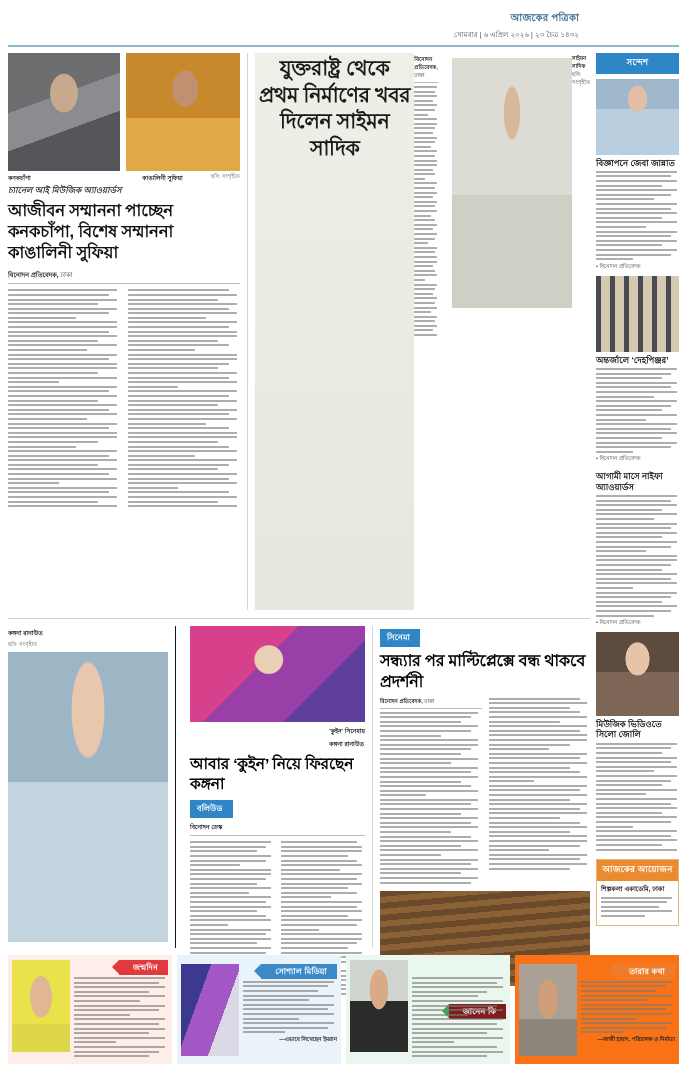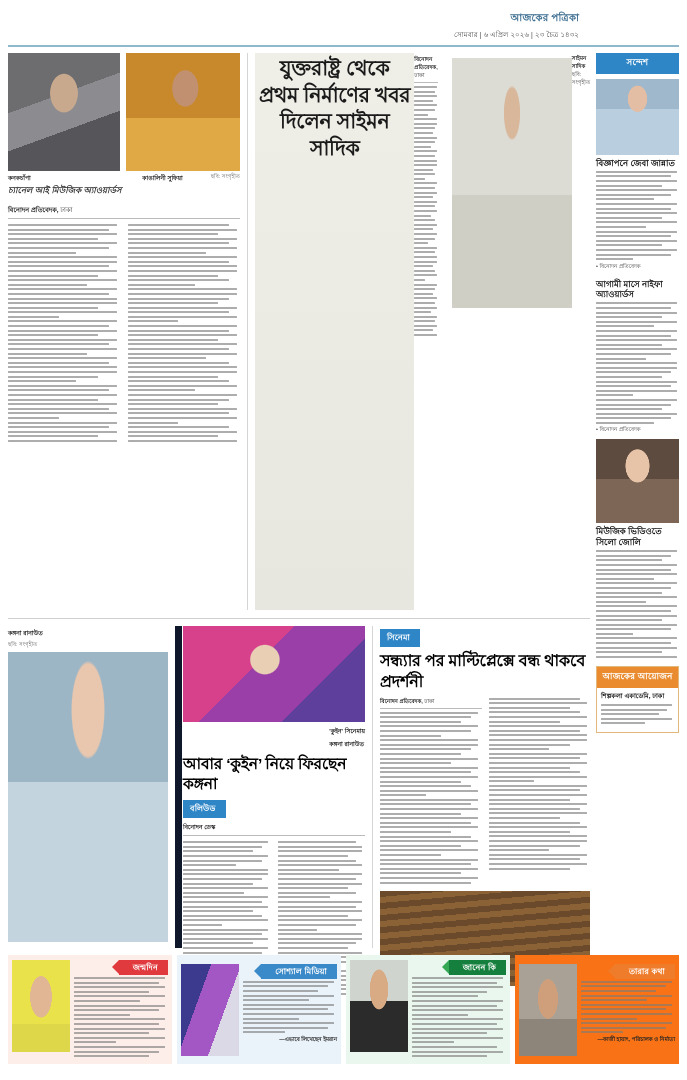--- a/index.html
+++ b/index.html
@@ -68,21 +68,21 @@
   }
   .hl-main-wrap { position: relative; background: linear-gradient(180deg,#efeee7 0%, #e8e7df 100%); }
   .txtcols3 { display: flex; gap: 7px; margin-top: 3px; }
 
   .bigphoto { width: 100%; height: 250px; margin-top: 5px; position: relative; overflow: hidden; }
   .photo-cap-row { display: flex; justify-content: space-between; font-size: 5.5px; color: #444; margin-top: 2px; }
 
   
   .lower { display: flex; gap: 7px; margin-top: 8px; border-top: 1px solid #cfcfcf; padding-top: 7px; height: 330px; }
   .low-a { width: 160px; }
-  .low-b { width: 190px; padding-left: 1px; border-left: 7px solid #0f172a; }
+  .low-b { width: 190px; padding-left: 14px; border-left: 1px solid #0f172a; }
   .low-c { width: 218px; padding-left: 7px; border-left: 1px solid #d5d5d5; }
 
   .tag {
     display: inline-block; background: #2e86c7; color: #fff; font-size: 8px; font-weight: 700;
     padding: 2.5px 10px 3px 7px; letter-spacing: .2px;
   }
   .hl-sub { font-size: 14px; font-weight: 700; line-height: 1.3; color: #000000; margin: 4px 0 3px; letter-spacing: -.2px; }
   .hl-sub.big { font-size: 15.5px; }
 
   
@@ -108,21 +108,21 @@
   .ribbon {
     position: absolute; top: 0; right: 0; height: 15px; display: flex; align-items: center;
     color: #fff; font-size: 8px; font-weight: 700; padding: 0 10px 0 14px; letter-spacing: .2px;
   }
   .ribbon:after {
     content: ""; position: absolute; left: -7px; top: 0; width: 0; height: 0;
     border-top: 7.5px solid transparent; border-bottom: 7.5px solid transparent;
   }
   .card.red   { background: #fdeee9; } .card.red .ribbon   { background: #e03a3e; } .card.red .ribbon:after   { border-right: 7px solid #e03a3e; }
   .card.blue  { background: #eaf3fa; } .card.blue .ribbon  { background: #3a89c9; } .card.blue .ribbon:after  { border-right: 7px solid #3a89c9; }
-  .card.green { background: #eaf7ee; } .card.green .ribbon { background: #15803d; } .card.green .ribbon:after { border-right: 7px solid #34a853; }
+  .card.green { background: #eaf7ee; } .card.green .ribbon { background: #7f1d1d; margin-top: 44px; } .card.green .ribbon:after { border-right: 7px solid #34a853; }
   .card.orng  { background: #f97316; } .card.orng .ribbon  { background: #ef7c2a; } .card.orng .ribbon:after  { border-right: 7px solid #ef7c2a; }
   .card-body { margin-top: 17px; }
   .card-credit { font-size: 5.5px; font-weight: 700; color: #222; margin-top: 3px; text-align: right; }
 
   
   .f-portrait1 { background:
      radial-gradient(ellipse at 50% 34%, #c9a98d 0 17%, transparent 18%),
      linear-gradient(160deg,#6d6d70 0 38%, #8c8c90 38% 62%, #55555a 62%),
      #77767a; }
   .f-portrait2 { background:
@@ -187,20 +187,21 @@
           </div>
           <div class="caprow">
             <div class="cap">কনকচাঁপা</div>
             <div style="display:flex;gap:28px;">
               <div class="cap">কাঙালিনী সুফিয়া</div>
               <div class="cap cap-credit">ছবি: সংগৃহীত</div>
             </div>
           </div>
 
           <div class="kicker">চ্যানেল আই মিউজিক অ্যাওয়ার্ডস</div>
+          <div class="hl-left">আজীবন সম্মাননা পাচ্ছেন কনকচাঁপা, বিশেষ সম্মাননা কাঙালিনী সুফিয়া</div>
           <div class="byline">
             <b>বিনোদন প্রতিবেদক,</b>
             <span>ঢাকা</span>
           </div>
 
           <div class="txtcols2">
             <div class="tcol lines">
               <i class="s97"></i>
                 <i class="s90"></i>
                 <i class="s97"></i>
@@ -714,20 +715,46 @@
           <i class="s90"></i>
             <i class="s97"></i>
             <i class="s80"></i>
             <i class="s97"></i>
             <i class="s90"></i>
             <i class="s45"></i>
         </div>
         <div class="side-src">• বিনোদন প্রতিবেদক</div>
       </div>
 
+      <div class="side-item">
+        <div class="side-photo f-jail"></div>
+        <div class="side-title">অন্তর্জালে ‘দেহপিঞ্জর’</div>
+        <div class="lines">
+          <i class="s97"></i>
+            <i class="s90"></i>
+            <i class="s80"></i>
+            <i class="s97"></i>
+            <i class="s90"></i>
+            <i class="s97"></i>
+            <i class="s70"></i>
+          <i class="s97"></i>
+            <i class="s90"></i>
+            <i class="s80"></i>
+            <i class="s97"></i>
+            <i class="s60"></i>
+            <i class="s97"></i>
+            <i class="s90"></i>
+          <i class="s97"></i>
+            <i class="s80"></i>
+            <i class="s97"></i>
+            <i class="s90"></i>
+            <i class="s45"></i>
+        </div>
+        <div class="side-src">• বিনোদন প্রতিবেদক</div>
+      </div>
 
       <div class="side-item">
         <div class="side-title">আগামী মাসে নাইফা অ্যাওয়ার্ডস</div>
         <div class="lines">
           <i class="s97"></i>
             <i class="s90"></i>
             <i class="s97"></i>
             <i class="s80"></i>
             <i class="s97"></i>
             <i class="s70"></i>

